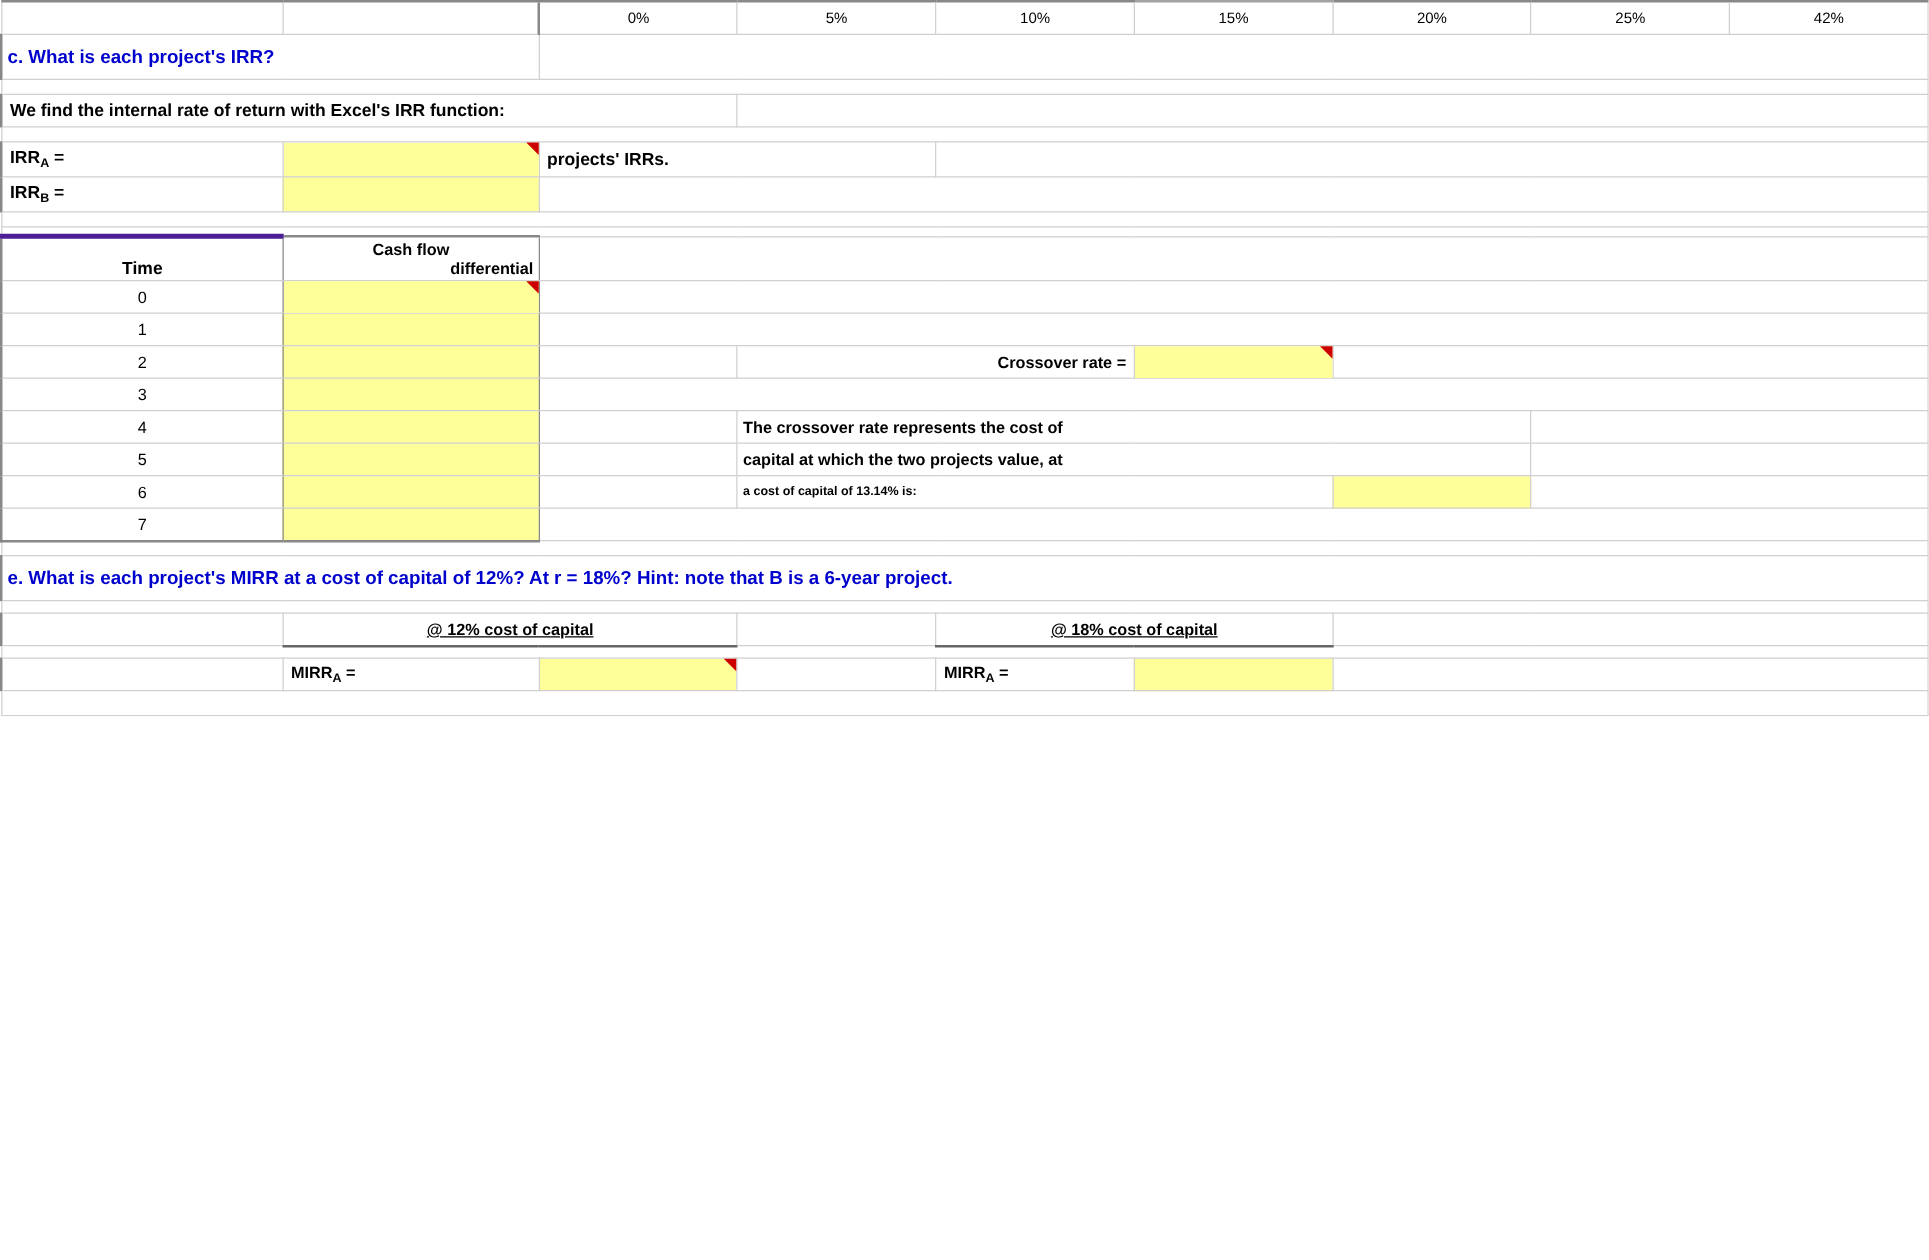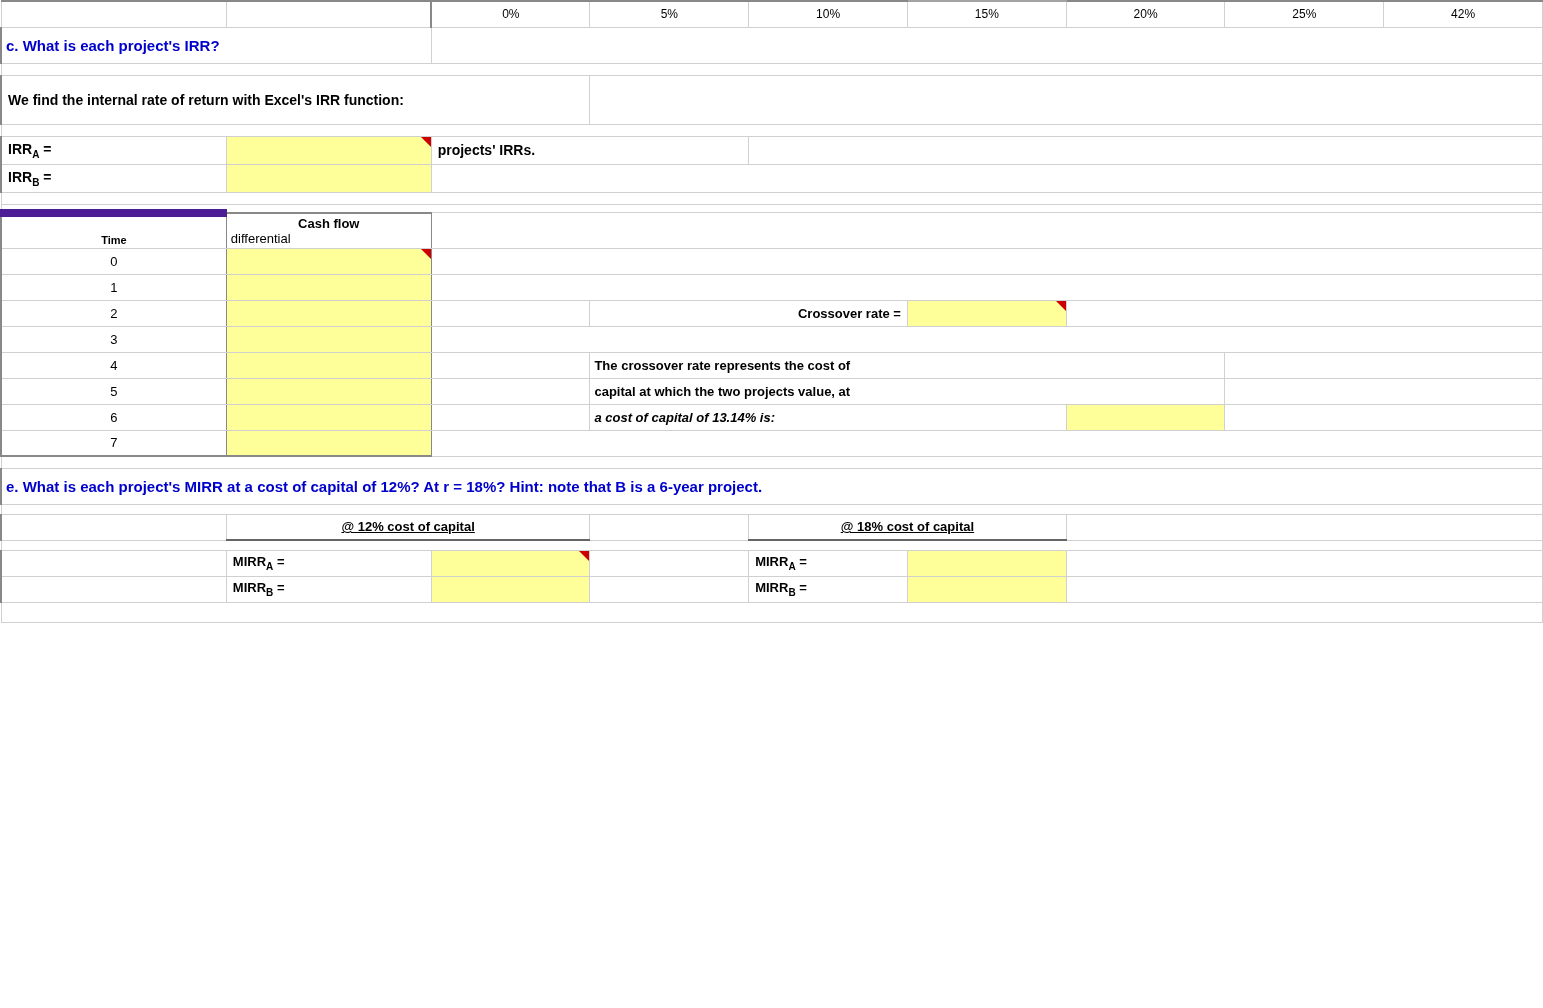--- a/index.html
+++ b/index.html
@@ -137,21 +137,21 @@
         <span>c.   What is each project's IRR?</span>
       </td>
       <td colspan="7"></td>
     </tr>
 
     <tr>
       <td colspan="9" style="height:12px;"></td>
     </tr>
 
     <tr>
-      <td colspan="3" class="bold" style="border-left:2px solid #888; font-size:14px; padding: 16px 6px;">
+      <td colspan="3" class="bold" style="border-left:2px solid #888; font-size:14px; padding: 4px 6px;">
         <span>We find the internal rate of return with Excel's  IRR function:</span>
       </td>
       <td colspan="6"></td>
     </tr>
 
     <tr>
       <td colspan="9" style="height:12px;"></td>
     </tr>
 
     <tr>
@@ -176,27 +176,27 @@
     <tr>
       <td colspan="9" style="height:12px;"></td>
     </tr>
 
 
     <tr>
       <td colspan="9" style="height:8px;"></td>
     </tr>
 
     <tr>
-      <td class="bold center" style="border-left:2px solid #888; border-top:8px solid #4c1d95; border-right:1px solid #888; font-size:11px; padding-top:4px; vertical-align:bottom;">
+      <td class="bold center" style="border-left:2px solid #888; border-top:4px solid #4c1d95; border-right:1px solid #888; font-size:14px; padding-top:4px; vertical-align:bottom;">
         <div style="margin-bottom:2px;"></div>
         <span>Time</span>
       </td>
       <td class="bold center" style="border-top:2px solid #888; border-right:1px solid #888; font-size:13px; vertical-align:bottom;">
         <div style="font-weight:bold; text-align:center;">Cash flow</div>
-        <div style="font-weight:normal; text-align:left;">differential</div>
+        <div style="font-weight:bold; text-align:right;">differential</div>
       </td>
       <td colspan="7" style="border-top: none; border-bottom: none;"></td>
     </tr>
 
     <tr>
       <td class="center" style="border-left:2px solid #888; border-right:1px solid #888; font-size:13px;">
         <span>0</span>
       </td>
       <td class="yellow-cell-red-corner" style="background-color:#ffff99; border-right:1px solid #888;"></td>
       <td colspan="7"></td>
@@ -254,21 +254,21 @@
       </td>
       <td colspan="2"></td>
     </tr>
 
     <tr>
       <td class="center" style="border-left:2px solid #888; border-right:1px solid #888; font-size:13px;">
         <span>6</span>
       </td>
       <td class="yellow-cell" style="background-color:#ffff99; border-right:1px solid #888;"></td>
       <td></td>
-      <td colspan="3" style="font-size:13px; font-weight:bold;font-style:italic;">
+      <td colspan="3" style="font-size:10px; font-weight:bold;">
         <span>a cost of capital of 13.14% is:</span>
       </td>
       <td class="yellow-cell" style="background-color:#ffff99; width:90px;"></td>
       <td colspan="2"></td>
     </tr>
 
     <tr>
       <td class="center" style="border-left:2px solid #888; border-right:1px solid #888; border-bottom:2px solid #888; font-size:13px;">
         <span>7</span>
       </td>
@@ -313,31 +313,18 @@
       </td>
       <td class="yellow-cell-red-corner" style="background-color:#ffff99;"></td>
       <td></td>
       <td class="bold" style="font-size:13px; padding: 2px 6px;">
         <span>MIRR</span><span class="subscript">A</span><span> =</span>
       </td>
       <td class="yellow-cell" style="background-color:#ffff99;"></td>
       <td colspan="3"></td>
     </tr>
 
-    <tr>
-      <td style="border-left:2px solid #888;"></td>
-      <td class="bold" style="font-size:13px; padding: 2px 6px;">
-        <span>MIRR</span><span class="subscript">B</span><span> =</span>
-      </td>
-      <td class="yellow-cell" style="background-color:#ffff99;"></td>
-      <td></td>
-      <td class="bold" style="font-size:13px; padding: 2px 6px;">
-        <span>MIRR</span><span class="subscript">B</span><span> =</span>
-      </td>
-      <td class="yellow-cell" style="background-color:#ffff99;"></td>
-      <td colspan="3"></td>
-    </tr>
 
     <tr>
       <td colspan="9" style="height:20px;"></td>
     </tr>
   </tbody>
 </table>
 
 </body></html>

